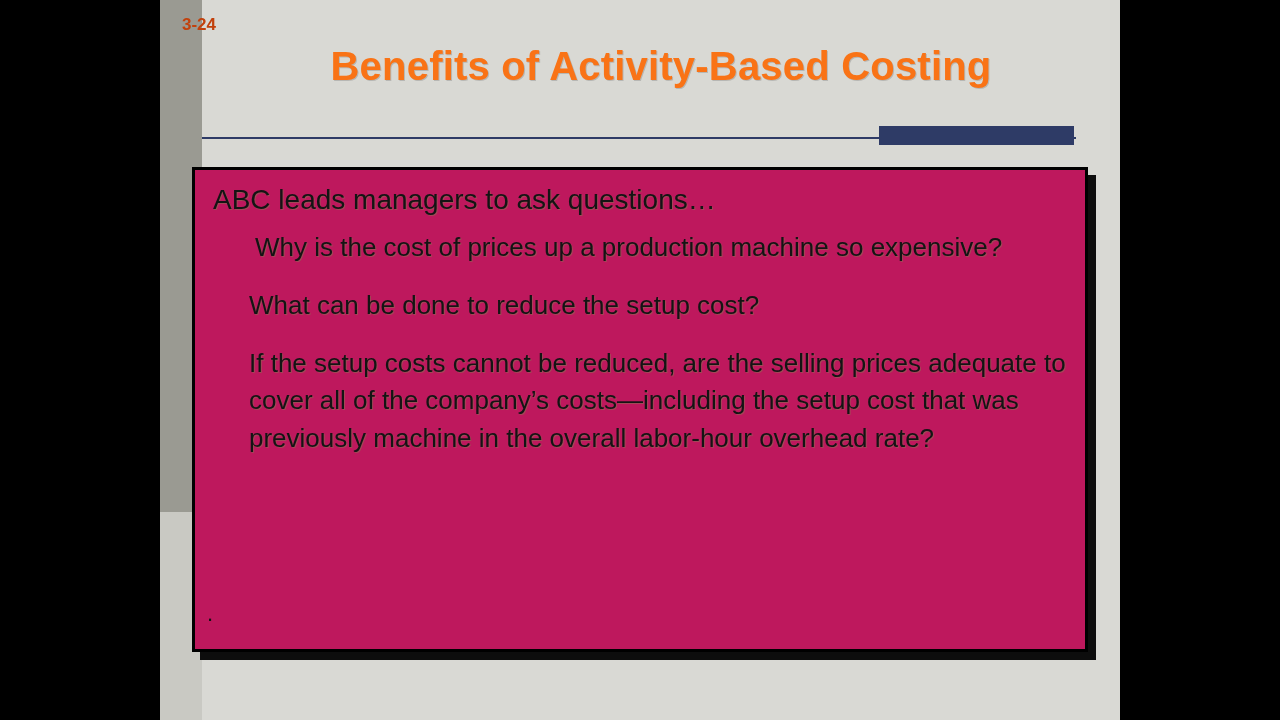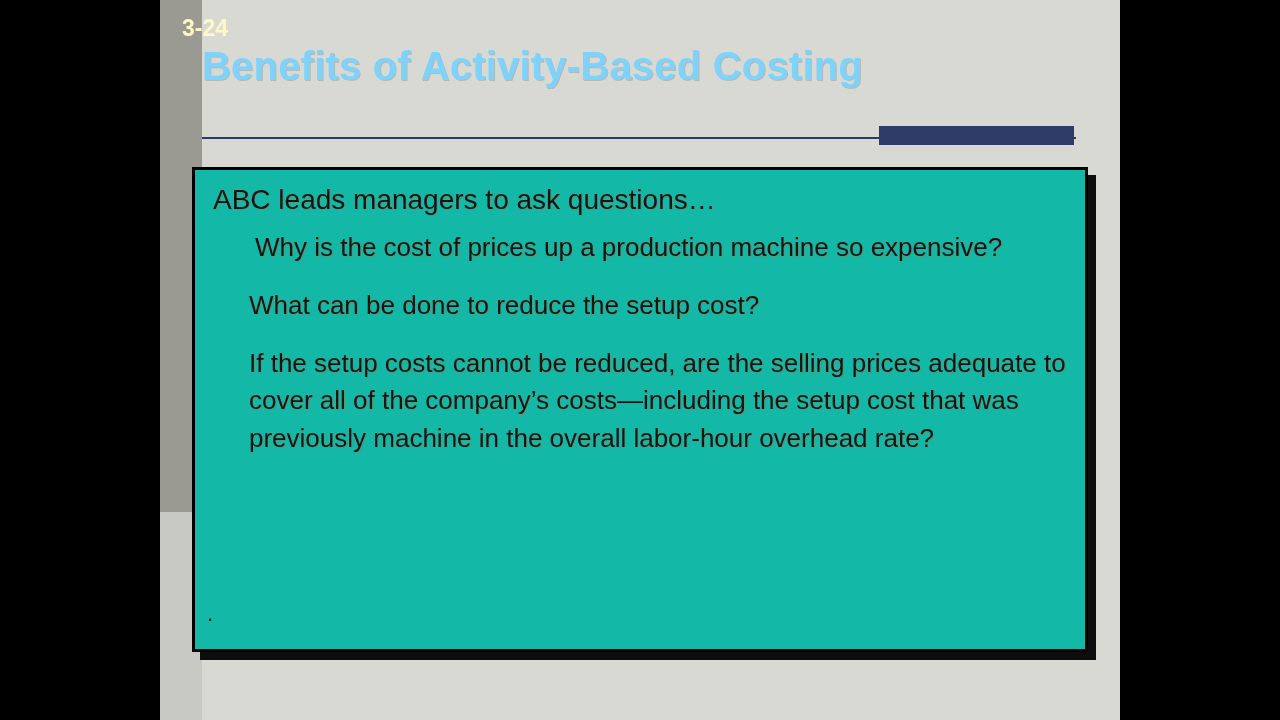--- a/index.html
+++ b/index.html
@@ -48,34 +48,35 @@
     top: 0;
     width: 960px;
     height: 14px;
     background: #d9d9d4;
   }
 
   .page-number {
     position: absolute;
     left: 182px;
     top: 15px;
-    font-size: 23px;
+    font-size: 17px;
     font-weight: bold;
-    color: #fef9c3;
+    color: #c2410c;
     letter-spacing: 0px;
   }
 
   .slide-title {
     position: absolute;
     left: 202px;
     top: 44px;
     width: 918px;
+    text-align: center;
     font-size: 40px;
     font-weight: bold;
-    color: #7dd3fc;
+    color: #f97316;
     letter-spacing: 0.2px;
     text-shadow: 1px 1px 0 rgba(120,120,120,0.35);
   }
 
   
   .title-rule {
     position: absolute;
     left: 202px;
     top: 137px;
     width: 874px;
@@ -101,21 +102,21 @@
     width: 896px;
     height: 485px;
     background: #0d0d0d;
   }
   .content-box {
     position: absolute;
     left: 192px;
     top: 167px;
     width: 896px;
     height: 485px;
-    background: #14b8a6;
+    background: #be185d;
     border: 3px solid #000000;
     box-sizing: border-box;
   }
 
   .content-inner {
     position: absolute;
     left: 0;
     top: 0;
     width: 100%;
     height: 100%;

